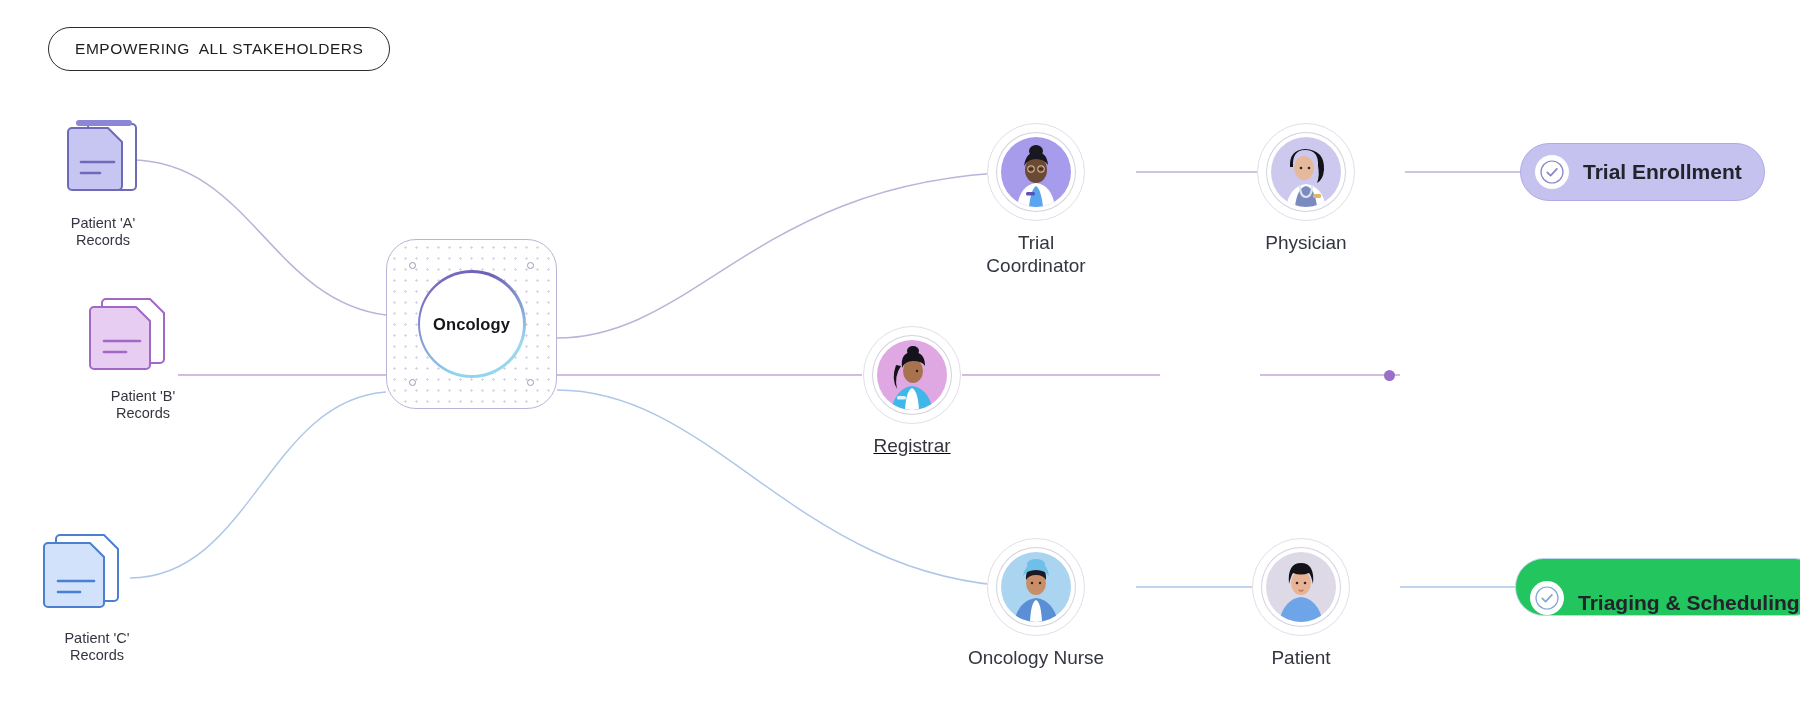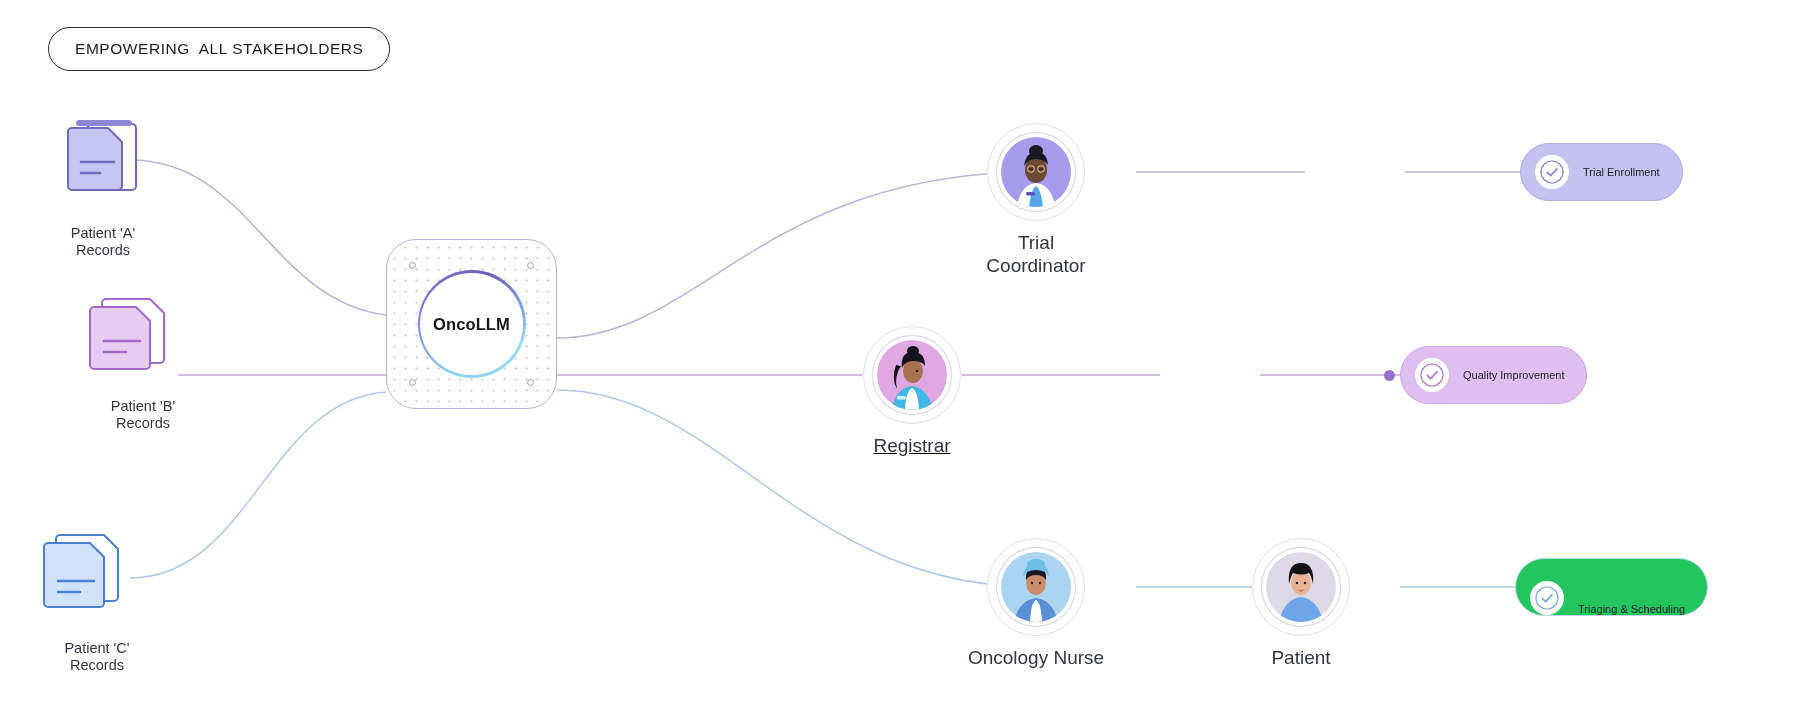--- a/index.html
+++ b/index.html
@@ -21,21 +21,21 @@
     white-space: pre; background: #fff;
   }
 
   
   #edges { position: absolute; left: 0; top: 0; width: 1800px; height: 703px; }
 
   
   .doc-node { position: absolute; width: 150px; text-align: center; }
   .doc-node .doc-art { width: 150px; height: 100px; position: relative; }
   .doc-node .caption {
-    margin-top: 15px; font-size: 14.5px; line-height: 1.16; color: #333640;
+    margin-top: 5px; font-size: 14.5px; line-height: 1.16; color: #333640;
     white-space: pre-line;
   }
 
   
   .core {
     position: absolute; left: 386px; top: 239px;
     width: 171px; height: 170px; border-radius: 30px;
     border: 1.6px solid #b9b4d8; background: #ffffff;
     background-image: radial-gradient(#d9d7e6 1.05px, transparent 1.05px);
     background-size: 11px 11px; background-position: 13px 13px;
@@ -86,21 +86,21 @@
   
   .pill {
     position: absolute; height: 58px; display: flex; align-items: center;
     border-radius: 999px; padding: 0 22px 0 14px; gap: 14px;
   }
   .pill .check {
     width: 34px; height: 34px; border-radius: 50%;
     background: #fff; display: flex; align-items: center; justify-content: center;
     flex: 0 0 auto;
   }
-  .pill .plabel { font-size: 11px; color: #22232b; white-space: nowrap; }
+  .pill .plabel { font-size: 21px; color: #22232b; white-space: nowrap; font-weight: bold; }
 
   .edge-dot { position: absolute; width: 11px; height: 11px; border-radius: 50%; }
 </style>
 </head>
 <body>
 
 <div id="stage">
 
   <div class="badge">
     <span>EMPOWERING  ALL STAKEHOLDERS</span>
@@ -165,21 +165,21 @@
 Records</div>
   </div>
 
   <div class="core">
     <span class="corner-dot cd-tl"></span>
     <span class="corner-dot cd-tr"></span>
     <span class="corner-dot cd-bl"></span>
     <span class="corner-dot cd-br"></span>
     <div class="core-ring">
       <div class="inner">
-        <span class="core-label">OncoLLM</span>
+        <span class="core-label">Oncology</span>
       </div>
     </div>
   </div>
 
   <div class="avatar-node" style="left:946px; top:123px;">
     <div class="halo">
       <div class="face">
         <svg viewBox="0 0 70 70" width="70" height="70">
           <rect width="70" height="70" fill="#a79bec"></rect>
           <path d="M16,70 q3,-22 19,-24 q16,2 19,24 z" fill="#ffffff"></path>
@@ -191,20 +191,38 @@
           <path d="M27,32 h6 M37,32 h6" stroke="#3a2a20" stroke-width="1.4" fill="none"></path>
           <circle cx="30" cy="32" r="3.2" fill="none" stroke="#d9b98e" stroke-width="1.1"></circle>
           <circle cx="40" cy="32" r="3.2" fill="none" stroke="#d9b98e" stroke-width="1.1"></circle>
         </svg>
       </div>
     </div>
     <div class="caption">Trial
 Coordinator</div>
   </div>
 
+  <div class="avatar-node" style="left:1216px; top:123px;">
+    <div class="halo">
+      <div class="face">
+        <svg viewBox="0 0 70 70" width="70" height="70">
+          <rect width="70" height="70" fill="#cdc9ee"></rect>
+          <path d="M15,70 q4,-21 20,-23 q16,2 20,23 z" fill="#ffffff"></path>
+          <path d="M24,70 q2,-19 11,-21 q9,2 11,21 z" fill="#7b8bc0"></path>
+          <path d="M29,48 q0,12 6,12 q6,0 6,-12" fill="none" stroke="#dfe3ee" stroke-width="2"></path>
+          <rect x="42" y="57" width="8" height="4" rx="1.2" fill="#e0b765"></rect>
+          <ellipse cx="33" cy="31" rx="10" ry="12" fill="#e6b89c"></ellipse>
+          <path d="M22,30 q-1,-17 12,-17 q14,0 13,16 q2,9 -1,17 q6,-3 7,-13 q1,-20 -19,-21 q-16,1 -15,18 z" fill="#13121a"></path>
+          <circle cx="30" cy="31" r="1.3" fill="#2a2430"></circle>
+          <circle cx="38" cy="31" r="1.3" fill="#2a2430"></circle>
+        </svg>
+      </div>
+    </div>
+    <div class="caption">Physician</div>
+  </div>
 
   <div class="pill" style="left:1520px; top:143px; background:#c6c2f0; border:1.4px solid #b0abe6;">
     <span class="check">
       <svg viewBox="0 0 24 24" width="24" height="24">
         <circle cx="12" cy="12" r="11" fill="#fff" stroke="#8a85c8" stroke-width="1.2"></circle>
         <path d="M7.2,12.3 L10.6,15.6 L16.9,8.9" fill="none" stroke="#8a85c8" stroke-width="1.7" stroke-linecap="round" stroke-linejoin="round"></path>
       </svg>
     </span>
     <span class="plabel">Trial Enrollment</span>
   </div>
@@ -224,29 +242,20 @@
           <circle cx="40" cy="31" r="1.2" fill="#2a1a12"></circle>
         </svg>
       </div>
     </div>
     <div class="caption">Registrar</div>
   </div>
 
 
   <span class="edge-dot" style="left:1384px; top:370px; background:#9a6fc9;"></span>
 
-  <div class="pill" style="left:1400px; top:346px; background:#dfbff0; border:1.4px solid #cfa8e4;">
-    <span class="check">
-      <svg viewBox="0 0 24 24" width="24" height="24">
-        <circle cx="12" cy="12" r="11" fill="#fff" stroke="#a97cc4" stroke-width="1.2"></circle>
-        <path d="M7.2,12.3 L10.6,15.6 L16.9,8.9" fill="none" stroke="#a97cc4" stroke-width="1.7" stroke-linecap="round" stroke-linejoin="round"></path>
-      </svg>
-    </span>
-    <span class="plabel">Quality Improvement</span>
-  </div>
 
   <div class="avatar-node" style="left:1211px; top:538px;">
     <div class="halo">
       <div class="face">
         <svg viewBox="0 0 70 70" width="70" height="70">
           <rect width="70" height="70" fill="#ded9e6"></rect>
           <path d="M13,70 q5,-23 22,-25 q17,2 22,25 z" fill="#6ea4e8"></path>
           <ellipse cx="35" cy="31" rx="10" ry="12" fill="#e7b394"></ellipse>
           <path d="M23,32 q-2,-21 12,-21 q14,0 12,21 q-2,-9 -4,-11 q-8,3 -16,0 q-2,3 -4,11 z" fill="#141219"></path>
           <circle cx="31" cy="31" r="1.3" fill="#2a2430"></circle>

